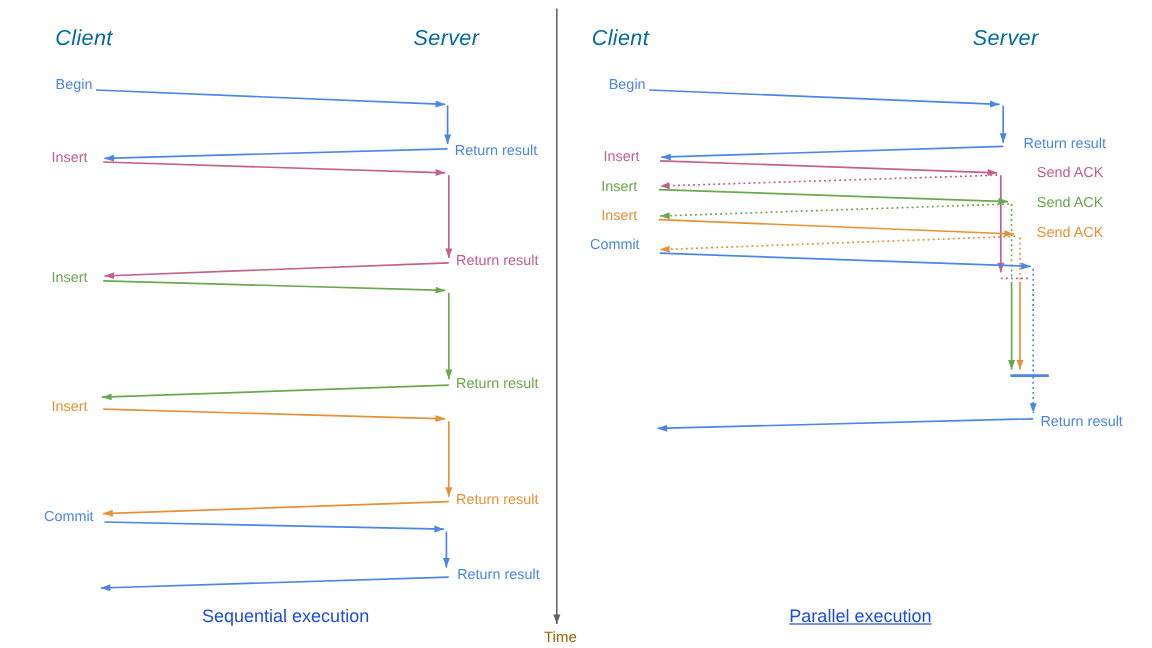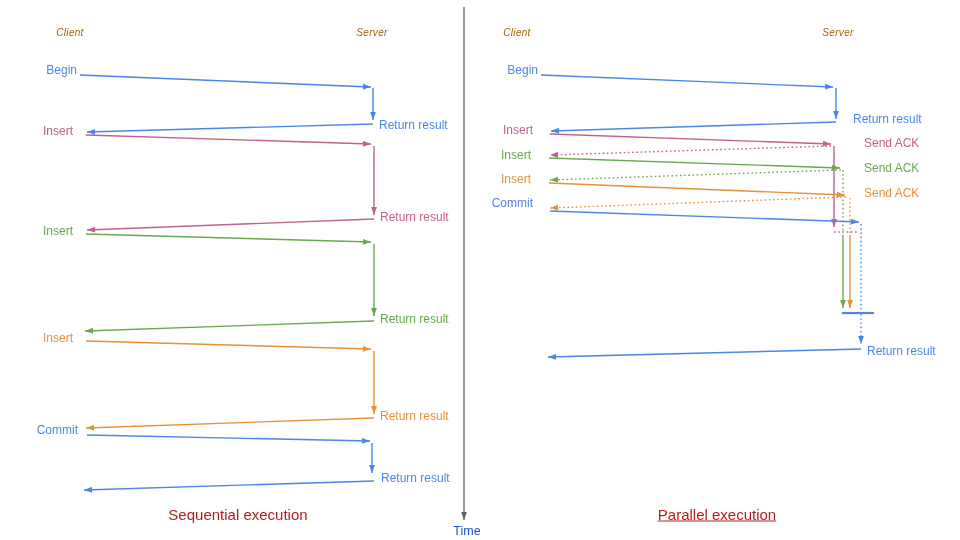--- a/index.html
+++ b/index.html
@@ -1,23 +1,23 @@
 <!DOCTYPE html>
 <html><head>
 <meta charset="utf-8">
 <style>
   html,body{margin:0;padding:0;}
   body{
     width:960px;height:540px;position:relative;background:#ffffff;
     font-family:"Liberation Sans",sans-serif;overflow:hidden;
   }
   .abs{position:absolute;transform:translate(-50%,-50%);white-space:nowrap;}
-  .lifeline-header{font-style:italic;font-size:10px;color:#a16207;letter-spacing:.3px;}
-  .caption{font-size:15px;color:#b91c1c;}
-  .time-label{font-size:12.5px;color:#1d4ed8;}
+  .lifeline-header{font-style:italic;font-size:18px;color:#0369a1;letter-spacing:.3px;}
+  .caption{font-size:15px;color:#1d4ed8;}
+  .time-label{font-size:12.5px;color:#a16207;}
   #hdr-seq-client{left:70px;top:32px;}
   #hdr-seq-server{left:372px;top:32px;}
   #hdr-par-client{left:517px;top:32px;}
   #hdr-par-server{left:838px;top:32px;}
   #caption-seq{left:238px;top:514px;}
   #caption-par{left:717px;top:514px;text-decoration:underline;}
   #time-label{left:467px;top:531px;}
   #diagram-svg{position:absolute;left:0;top:0;}
   svg text{font-family:"Liberation Sans",sans-serif;font-size:12px;}
 </style>

